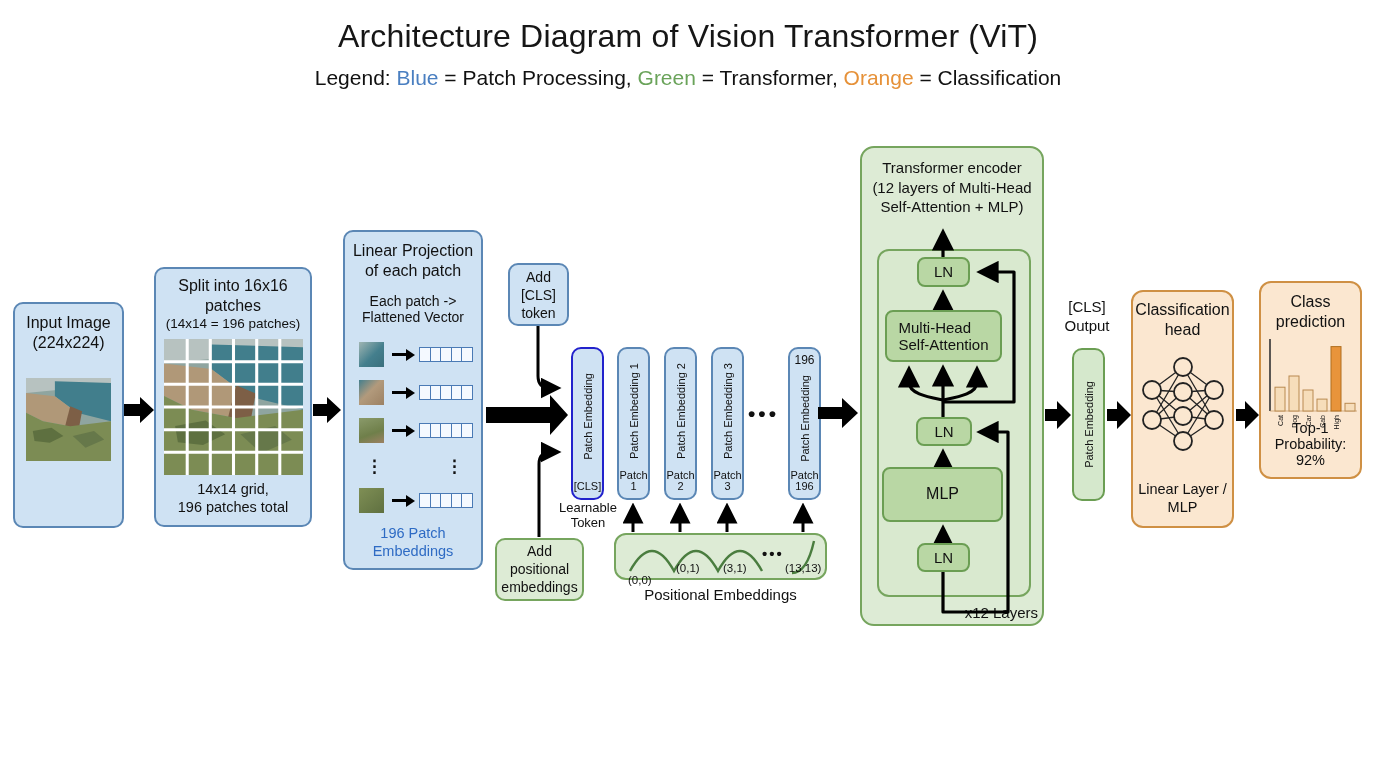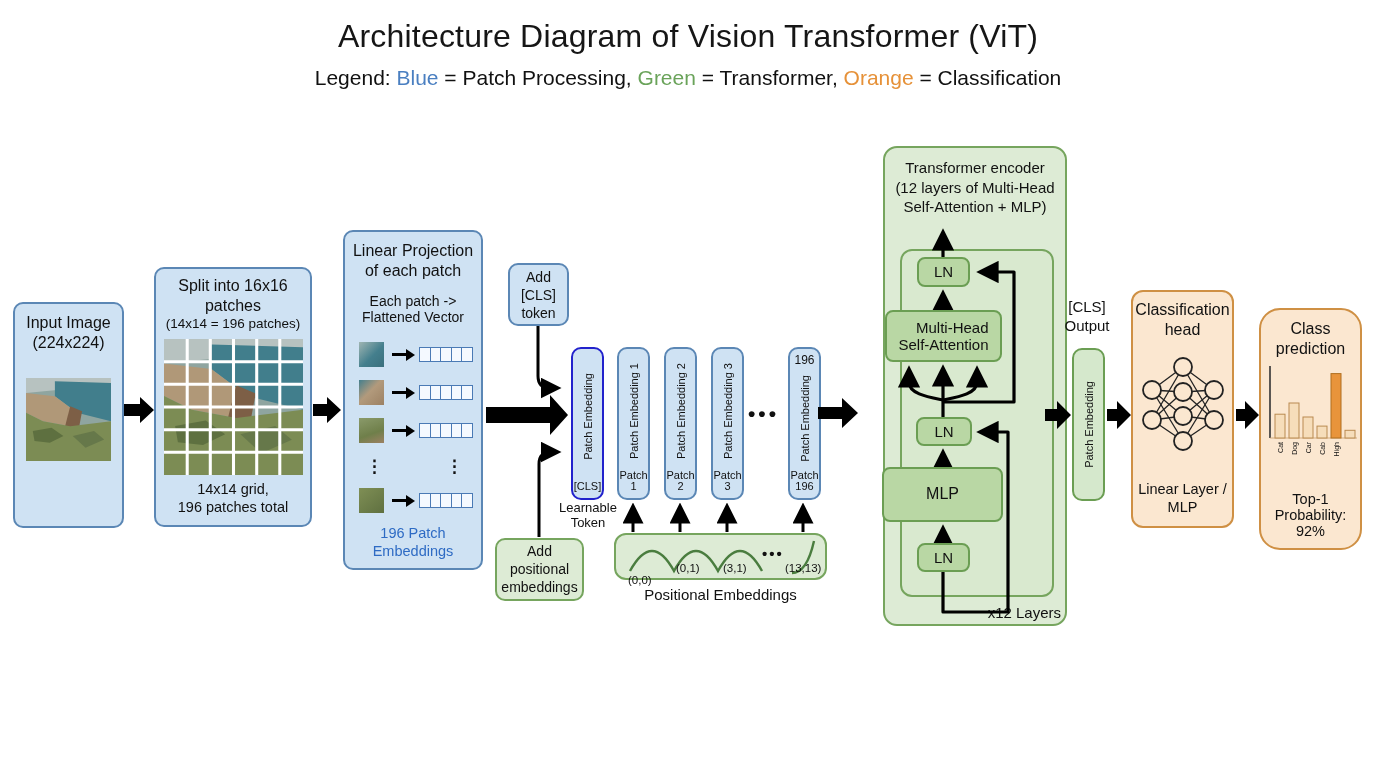--- a/index.html
+++ b/index.html
@@ -3,21 +3,21 @@
 <meta charset="utf-8">
 <style>
   html,body{margin:0;padding:0;background:#fff;}
   #canvas{position:relative;width:1376px;height:768px;background:#ffffff;
     font-family:"Liberation Sans",sans-serif;color:#111;overflow:hidden;}
   .abs{position:absolute;box-sizing:border-box;}
   .bbox{background:#cfe2f3;border:2px solid #5b87b5;border-radius:10px;}
   .gbox{background:#ddebd5;border:2px solid #76a55e;border-radius:10px;}
   .obox{background:#fbe7d0;border:2px solid #cf9044;border-radius:12px;}
   .ginner{background:#b9d7a4;border:2px solid #6b9e53;border-radius:8px;
-    display:flex;align-items:center;justify-content:center;text-align:right;
+    display:flex;align-items:center;justify-content:center;text-align:left;
     font-size:15px;line-height:1.15;}
   .ctr{text-align:center;}
   .page-title{font-size:32px;letter-spacing:.2px;color:#161616;}
   .legend{font-size:21px;}
   .lg-blue{color:#4a7fc1;} .lg-green{color:#6aa35a;} .lg-orange{color:#e69138;}
   .box-title{font-size:16px;line-height:1.24;text-align:center;}
   .small{font-size:13.5px;line-height:1.25;}
   .mid{font-size:14.5px;line-height:1.25;}
   .bluetext{color:#2e6bc4;}
   .vwrap{flex:1;display:flex;align-items:center;justify-content:center;min-height:0;}
@@ -209,21 +209,21 @@
       <path d="M176,38 C188,38 194,24 198,6" fill="none" stroke="#4a7d3f" stroke-width="2.4"></path>
     </svg>
     <span class="abs" style="left:146px;top:10px;font-size:15px;font-weight:bold;letter-spacing:2px;">•••</span>
     <span class="wave-label" style="left:12px;margin-top:12px;">(0,0)</span>
     <span class="wave-label" style="left:60px;">(0,1)</span>
     <span class="wave-label" style="left:107px;">(3,1)</span>
     <span class="wave-label" style="left:169px;">(13,13)</span>
   </div>
   <div class="abs ctr" style="left:594px;top:586px;width:253px;font-size:15px;">Positional Embeddings</div>
 
-  <div class="abs gbox" style="left:860px;top:146px;width:184px;height:480px;border-radius:14px;padding-top:10px;margin-left:23px;">
+  <div class="abs gbox" style="left:860px;top:146px;width:184px;height:480px;border-radius:14px;padding-top:10px;">
     <div class="ctr" style="font-size:15px;line-height:1.3;">
       <div>Transformer encoder</div>
       <div>(12 layers of Multi-Head</div>
       <div>Self-Attention + MLP)</div>
     </div>
     <div class="abs" style="left:15px;top:101px;width:154px;height:348px;background:#d9e9cf;border:2px solid #76a55e;border-radius:12px;"></div>
     <div class="abs ctr" style="left:84px;top:456px;width:92px;font-size:15px;text-align:right;">x12 Layers</div>
   </div>
 
   <div class="abs ctr" style="left:1048px;top:298px;width:78px;font-size:15px;line-height:1.25;">
@@ -265,21 +265,21 @@
         <circle cx="46" cy="65" r="9"></circle>
           <circle cx="46" cy="90" r="9"></circle>
         <circle cx="77" cy="39" r="9"></circle>
           <circle cx="77" cy="69" r="9"></circle>
       </g>
     </svg>
     <div class="abs ctr mid" style="left:0;right:0;bottom:28px;">Linear Layer /</div>
     <div class="abs ctr mid" style="left:0;right:0;bottom:10px;">MLP</div>
   </div>
 
-  <div class="abs obox" style="left:1259px;top:308px;width:103px;height:242px;padding-top:9px;border-radius:21px;">
+  <div class="abs obox" style="left:1259px;top:281px;width:103px;height:198px;padding-top:9px;">
     <div class="box-title">Class</div>
     <div class="box-title">prediction</div>
     <svg id="pred-bars" width="96" height="98" viewBox="0 0 96 98" style="margin:4px auto 0;">
       <line x1="7" y1="3" x2="7" y2="75" stroke="#333" stroke-width="1.6"></line>
       <line x1="7" y1="75" x2="94" y2="75" stroke="#caa06a" stroke-width="0.8"></line>
     <rect x="12" y="51.2" width="10" height="23.8" fill="#f6ddba" stroke="#b98a50" stroke-width="1"></rect>
         <text x="20" y="79" transform="rotate(-90 20 79)" text-anchor="end" font-size="7" fill="#111">Cat</text>
         <rect x="26" y="40" width="10" height="35" fill="#f6ddba" stroke="#b98a50" stroke-width="1"></rect>
         <text x="34" y="79" transform="rotate(-90 34 79)" text-anchor="end" font-size="7" fill="#111">Dog</text>
         <rect x="40" y="54" width="10" height="21" fill="#f6ddba" stroke="#b98a50" stroke-width="1"></rect>

